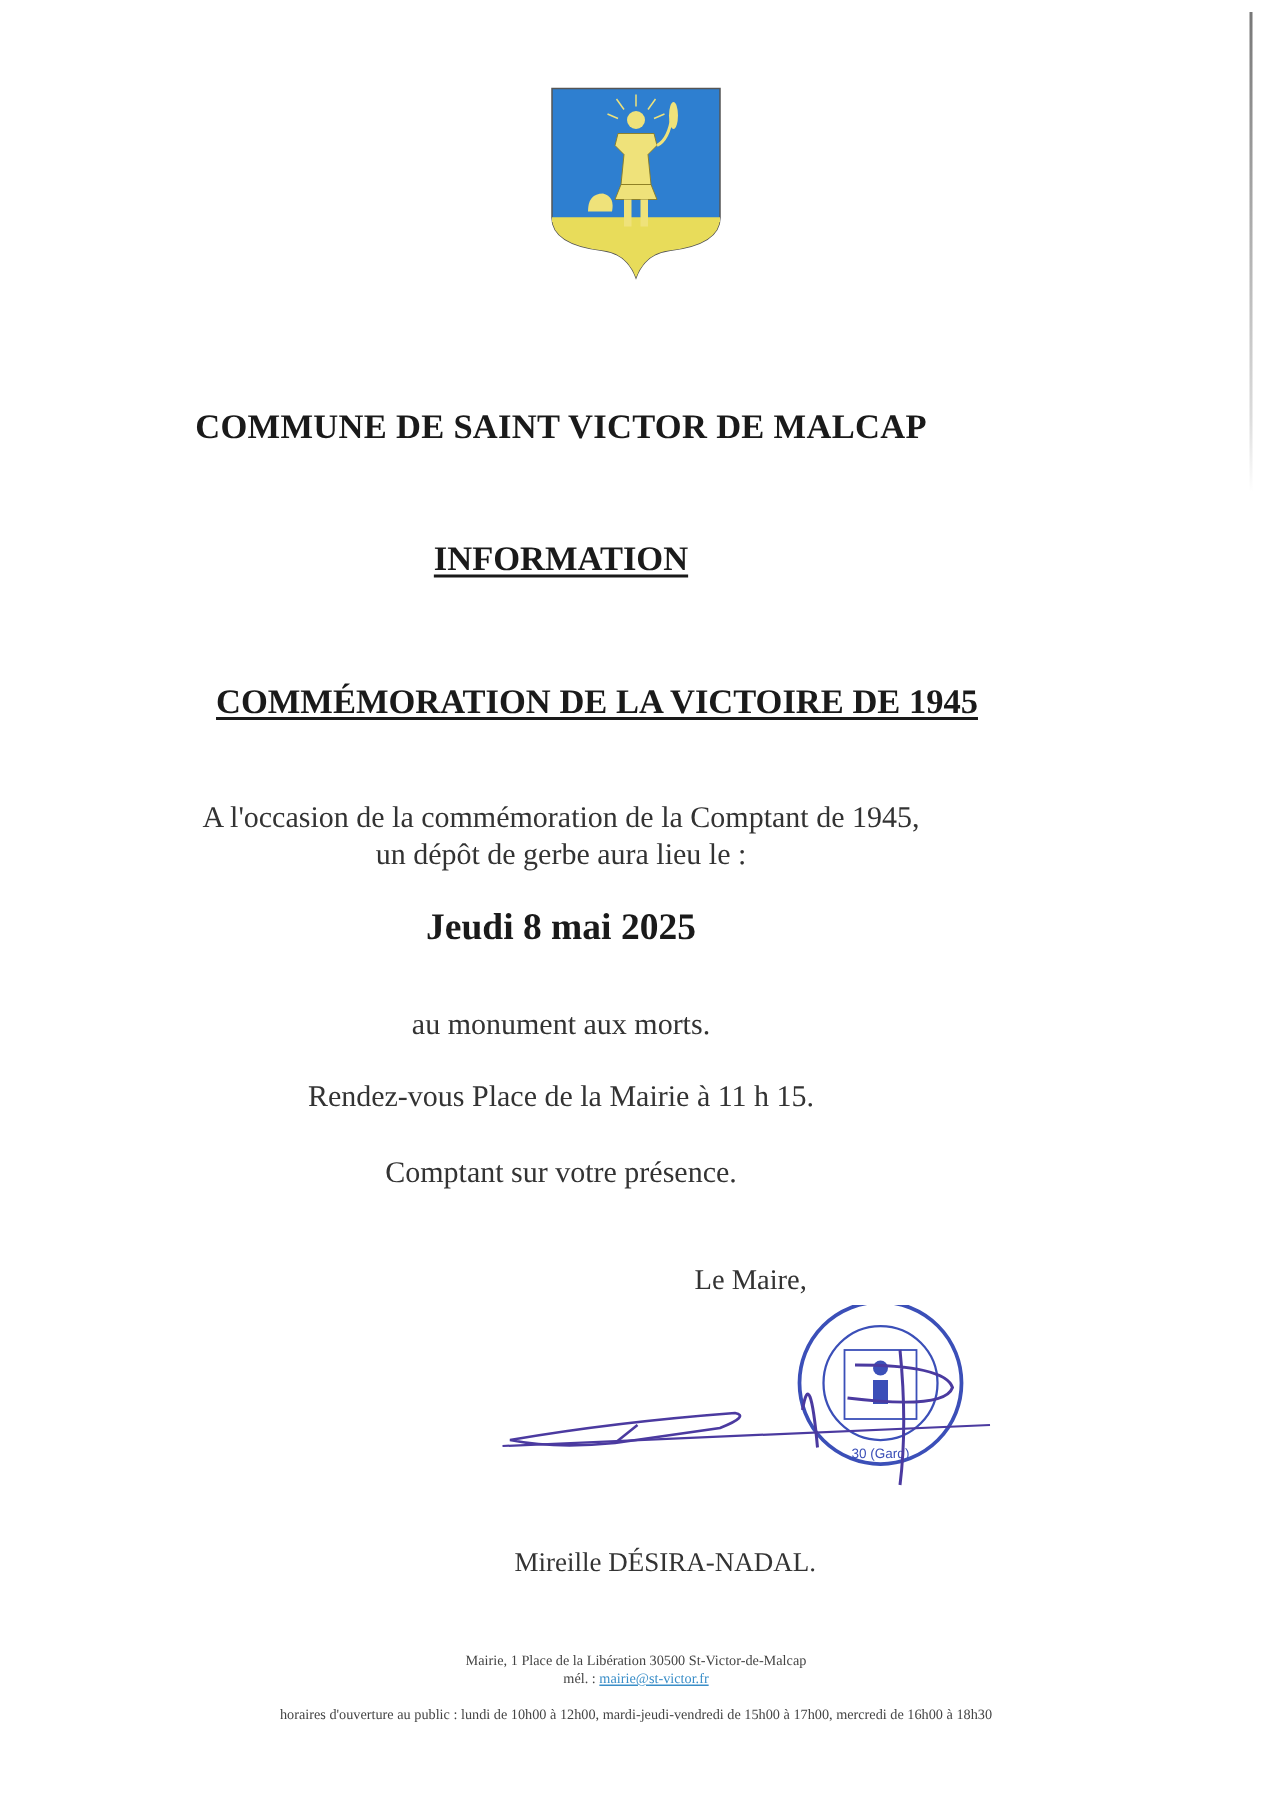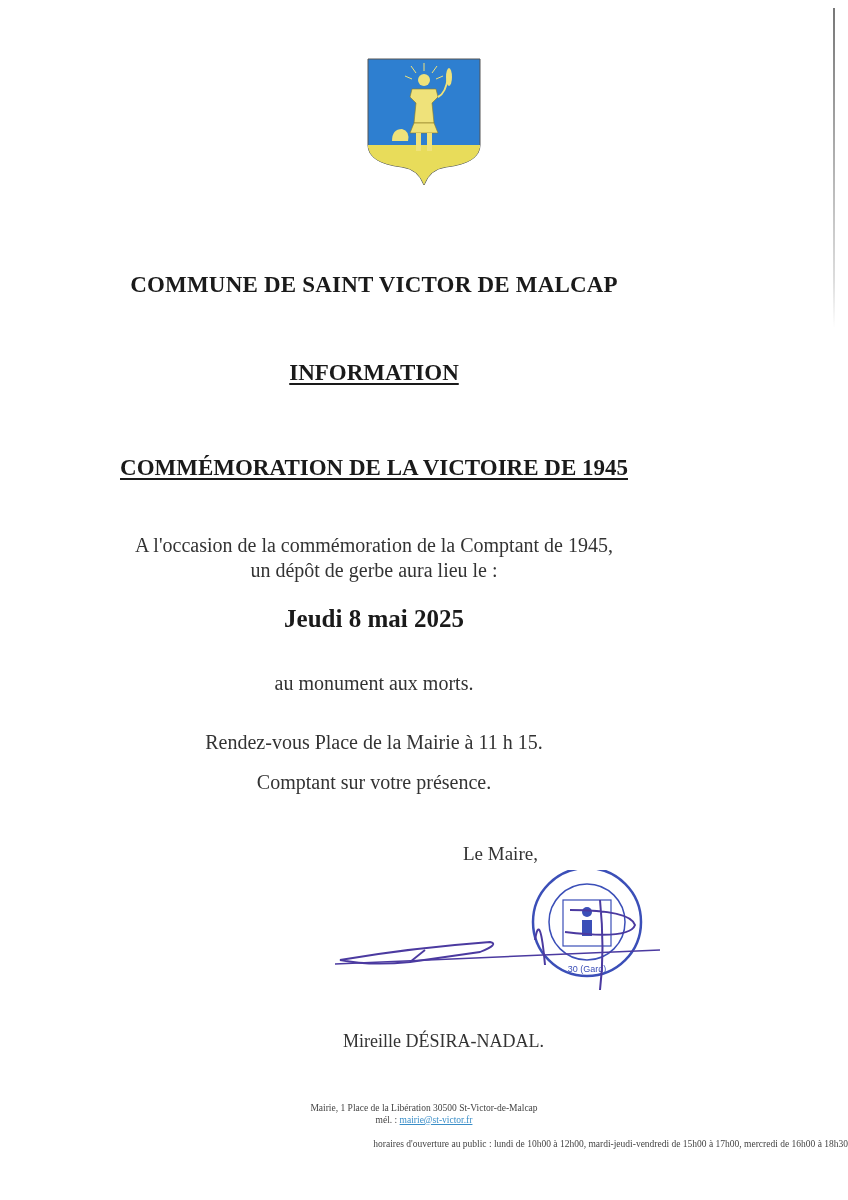--- a/index.html
+++ b/index.html
@@ -2,32 +2,32 @@
 <html><head>
   <meta charset="utf-8">
   <style>
     html, body { margin: 0; padding: 0; background: #ffffff; }
     body { width: 848px; height: 1200px; position: relative; overflow: hidden; font-family: "Liberation Serif", "DejaVu Serif", serif; color: #222; }
     .edge-line { position: absolute; left: 833px; top: 8px; width: 2px; height: 320px; background: linear-gradient(#777, #ddd 85%, rgba(255,255,255,0)); }
     .crest { position: absolute; left: 366px; top: 57px; width: 116px; height: 130px; }
     .center { position: absolute; left: 0; width: 748px; text-align: center; }
     .h-commune { top: 272px; font-size: 23px; font-weight: bold; color: #1a1a1a; letter-spacing: 0.2px; }
     .h-info { top: 360px; font-size: 23px; font-weight: bold; text-decoration: underline; text-underline-offset: 3px; color: #1a1a1a; }
-    .h-comm { top: 455px; font-size: 23px; font-weight: bold; text-decoration: underline; text-underline-offset: 3px; color: #1a1a1a; }
+    .h-comm { top: 455px; font-size: 23px; font-weight: bold; text-decoration: underline; text-underline-offset: 3px; color: #1a1a1a; padding-left: 24px; }
     .intro { top: 533px; font-size: 20px; line-height: 25px; color: #333; }
     .date { top: 605px; font-size: 25px; font-weight: bold; color: #1a1a1a; }
     .monument { top: 672px; font-size: 20px; color: #333; }
-    .rdv { top: 720px; font-size: 20px; color: #333; margin-top: 11px; }
+    .rdv { top: 720px; font-size: 20px; color: #333; }
     .comptant { top: 771px; font-size: 20px; color: #333; }
     .maire-label { position: absolute; left: 463px; top: 843px; font-size: 19px; color: #333; }
     .sign-area { position: absolute; left: 330px; top: 870px; width: 340px; height: 130px; }
     .maire-name { position: absolute; left: 343px; top: 999px; font-size: 18px; color: #333; margin-top: 32px; }
     .footer { position: absolute; left: 0; width: 848px; text-align: center; font-size: 9.5px; color: #444; line-height: 12px; margin-top: 23px; }
     .f1 { top: 1079px; }
-    .f4 { top: 1115px; text-align: right; }
+    .f4 { top: 1115px; }
     .email { color: #3a8ec8; text-decoration: underline; }
   </style>
 </head>
 <body>
 
 <div class="edge-line"></div>
 
 <div class="crest">
   <svg width="116" height="130" viewBox="0 0 116 130">
     <path d="M2 2 H114 V88 Q114 106 80 110 Q64 112 58 128 Q52 112 36 110 Q2 106 2 88 Z" fill="#2e7fd0" stroke="#555" stroke-width="1"></path>

